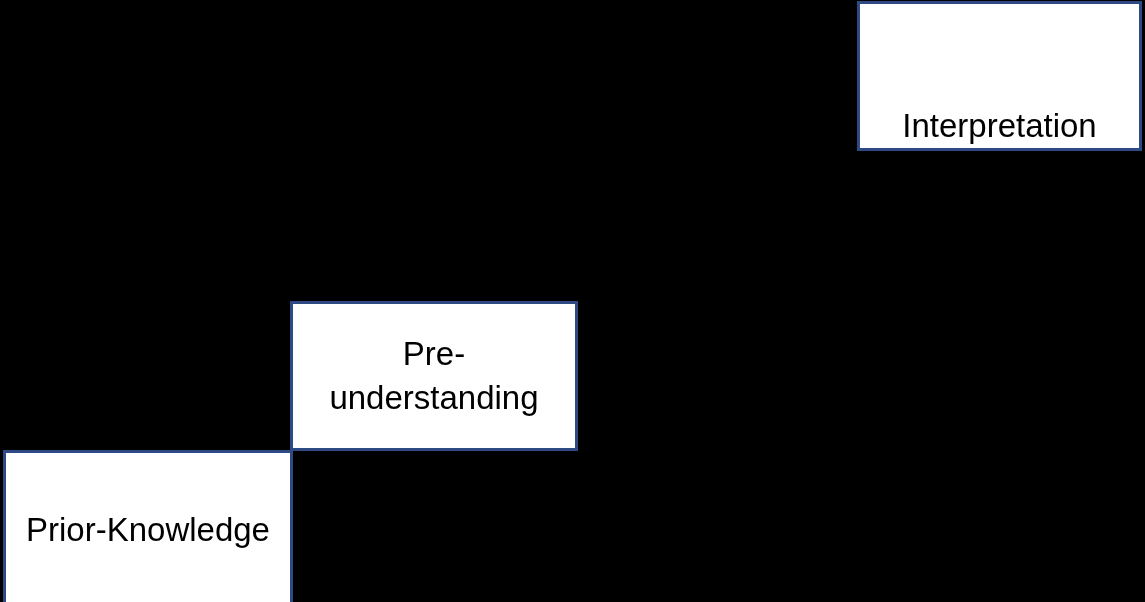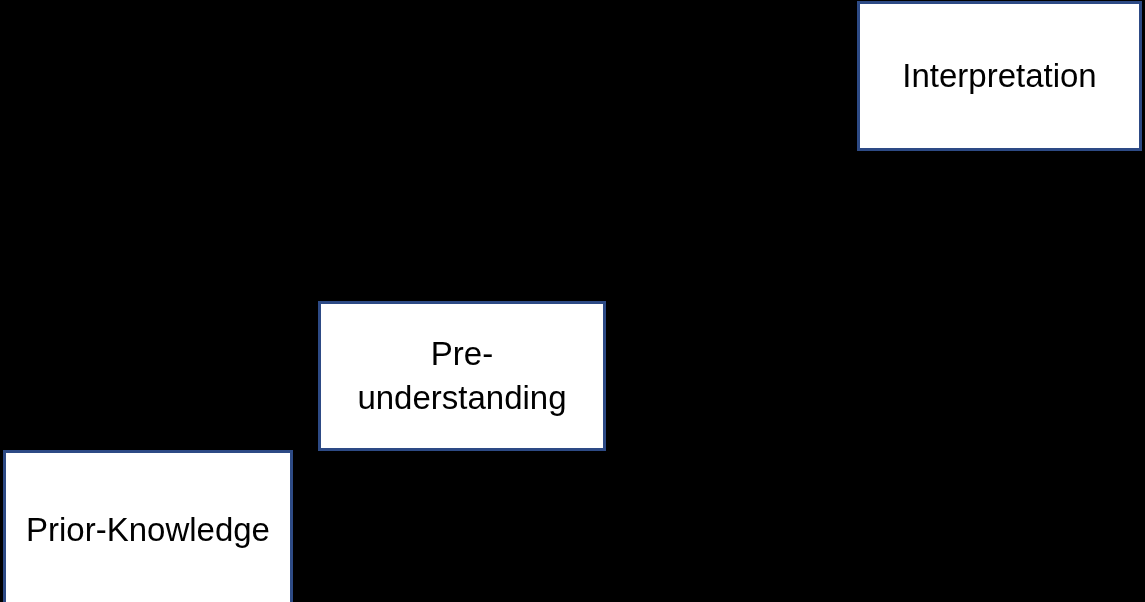--- a/index.html
+++ b/index.html
@@ -23,23 +23,23 @@
     display: flex;
     align-items: center;
     justify-content: center;
     text-align: center;
     color: #000000;
     font-size: 33px;
     line-height: 1.32;
   }
   
   .step-1 { left: 3px;   top: 450px; width: 290px; height: 160px; }
-  .step-2 { left: 290px; top: 301px; width: 288px; height: 150px; margin-left: 28px; }
+  .step-2 { left: 290px; top: 301px; width: 288px; height: 150px; }
   .step-3 { left: 575px; top: 149px; width: 285px; height: 153px; }
-  .step-4 { left: 857px; top: 1px;   width: 285px; height: 150px; }
+  .step-4 { left: 857px; top: 1px;   width: 285px; height: 150px; align-items: flex-end; }
   .step-label {
     display: inline-block;
     max-width: 260px;
   }
 </style>
 </head>
 <body>
 
 <div class="canvas">
   <div class="step-box step-1">

